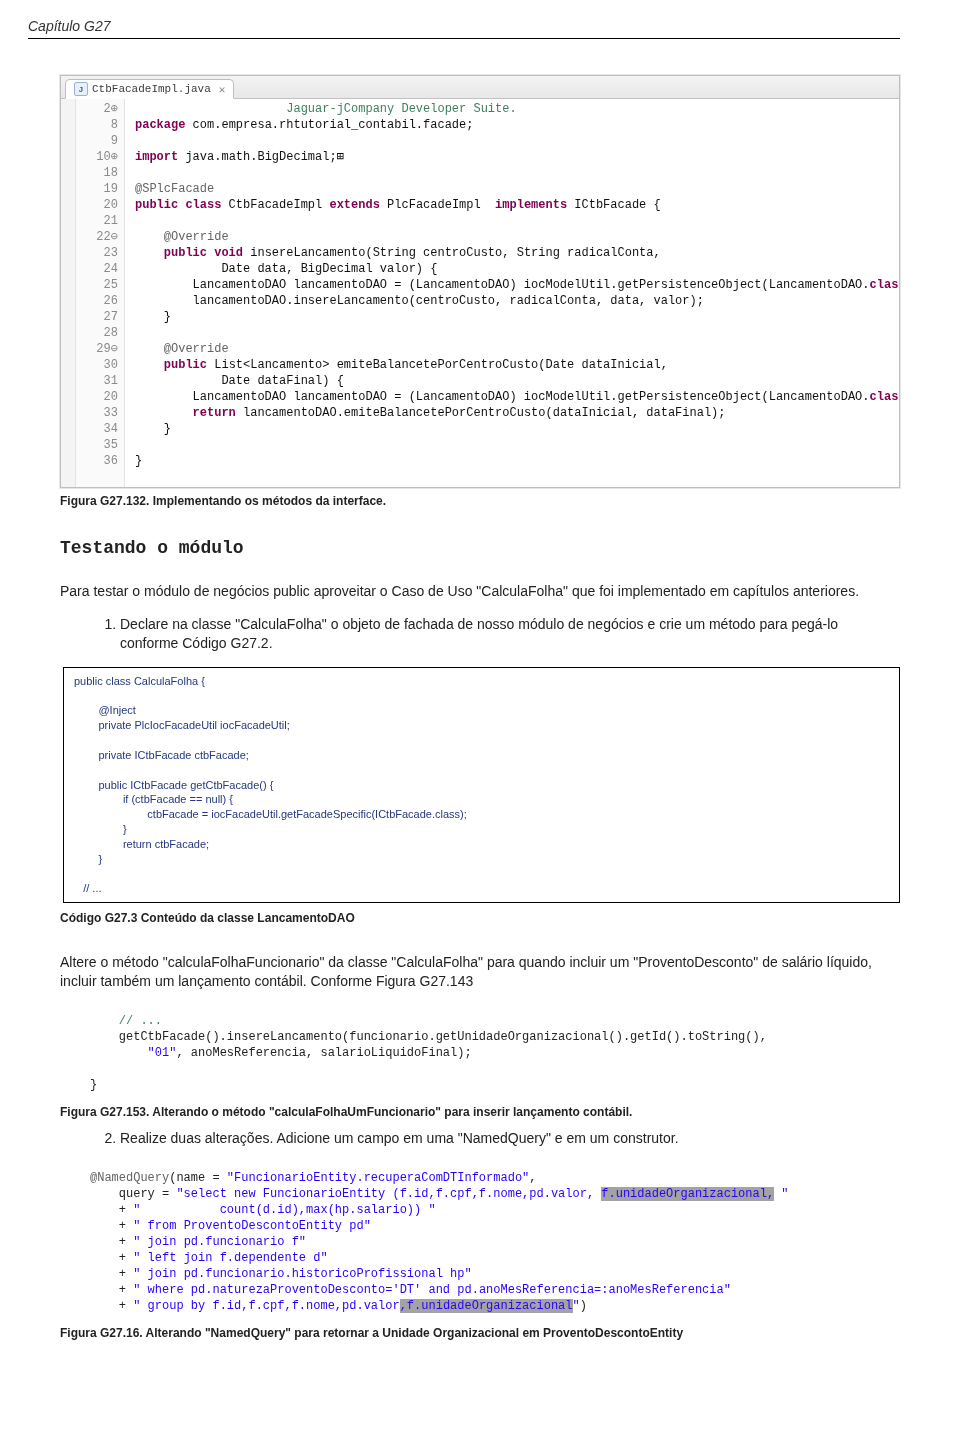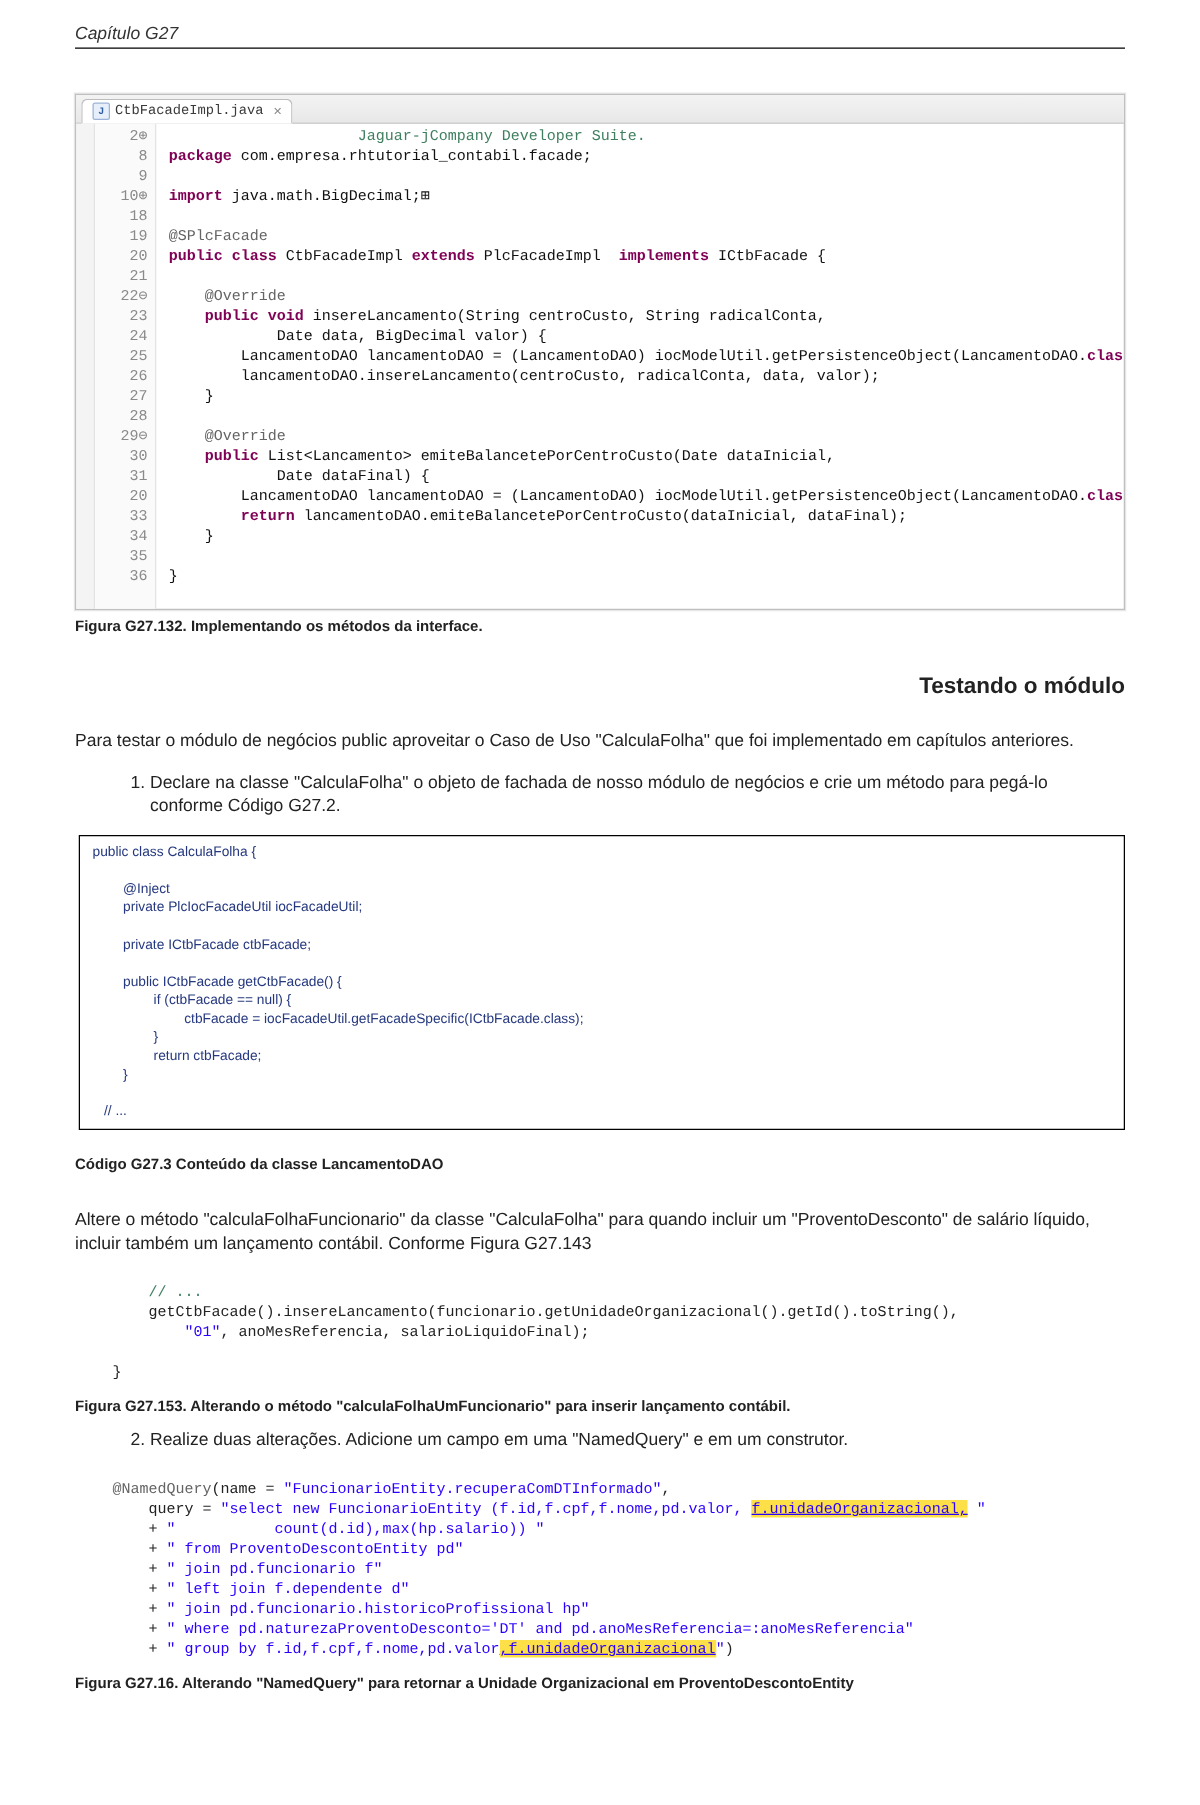--- a/index.html
+++ b/index.html
@@ -3,21 +3,21 @@
 <meta charset="utf-8">
 <style>
   body {
     margin: 0;
     font-family: Verdana, Arial, sans-serif;
     color: #222;
     background: #fff;
     width: 960px;
   }
   .page-header {
-    padding: 18px 60px 6px 60px;
+    padding: 18px 60px 6px 28px;
     font-style: italic;
     font-size: 14px;
     color: #333;
   }
   .page-header .rule {
     border: none;
     border-top: 1px solid #000;
     margin: 4px 0 0 0;
   }
   .content {
@@ -103,25 +103,24 @@
   .ann { color: #646464; }
 
   .caption {
     font-family: Verdana, Arial, sans-serif;
     font-size: 12px;
     font-weight: bold;
     color: #222;
     margin: 4px 0 10px 0;
   }
   h2.section {
-    font-family: Liberation Sans, sans-serif;
+    font-family: Liberation Mono, monospace;
     font-size: 18px;
     font-weight: bold;
     margin: 30px 0 24px 0;
-    text-align: right;
   }
   .para {
     font-family: Verdana, Arial, sans-serif;
     font-size: 14px;
     margin: 8px 0 14px 0;
     line-height: 1.35;
   }
   ol.steps {
     font-family: Arial, Verdana, sans-serif;
     font-size: 14px;
@@ -138,35 +137,35 @@
     color: #25387f;
     white-space: pre;
     line-height: 1.35;
     margin: 6px 0 4px 3px;
   }
   .codebox-caption {
     font-family: Verdana, Arial, sans-serif;
     font-size: 12px;
     font-weight: bold;
     color: #222;
-    margin: 20px 0 28px 0;
+    margin: 8px 0 28px 0;
   }
 
   
   .snippet {
     font-family: "Consolas","Courier New",monospace;
     font-size: 12px;
     white-space: pre;
     padding: 8px 30px;
     line-height: 16px;
     margin: 6px 0 4px 0;
   }
   .snippet .c-cm { color: #3f7f5f; }
   .snippet .c-str { color: #2a00ff; }
-  .snippet .hl { background: #fde047; text-decoration: underline; }
+  .snippet .hl { background: #a3a3a3; }
 </style>
 </head>
 <body>
 
 <div class="page-header">
   <span>Capítulo G27</span>
   <hr class="rule">
 </div>
 
 <div class="content">

